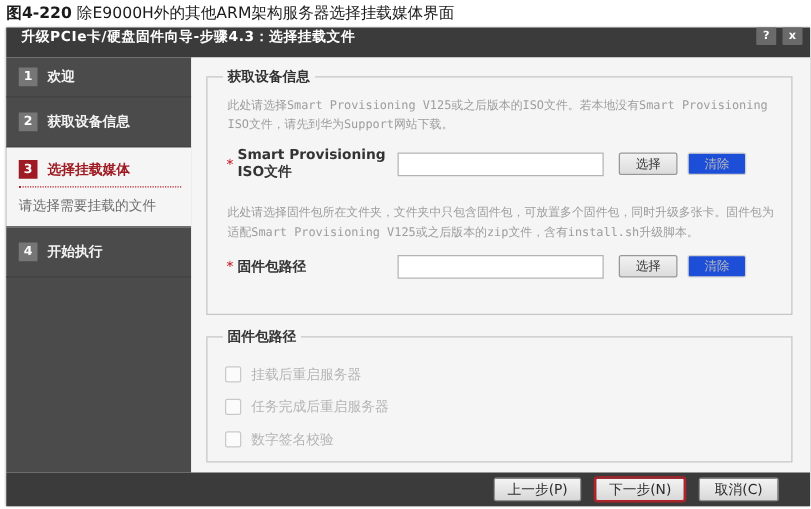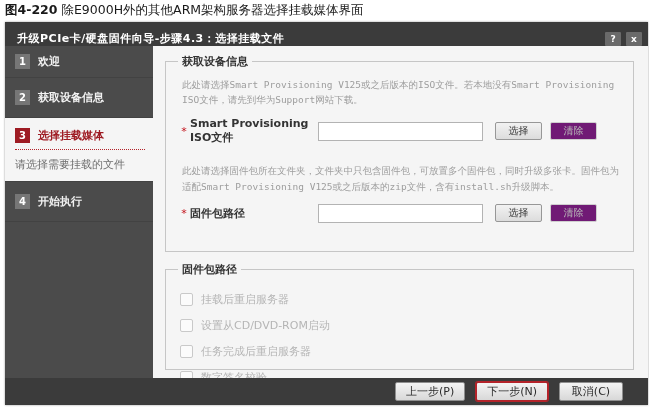--- a/index.html
+++ b/index.html
@@ -9,21 +9,21 @@
   
   .caption { position:absolute; left:5px; top:2px; font-size:12.5px; color:#1a1a1a; }
   .caption b { font-weight:bold; }
 
   
   .dialog { position:absolute; left:5px; top:22px; width:643px; height:383px;
             display:flex; flex-direction:column; background:#f5f5f5;
             box-shadow:0 0 2px rgba(0,0,0,.4); }
 
   .titlebar { height:24px; background:#3b3b3b; color:#ffffff; display:flex;
-              align-items:flex-end; padding:0 6px 0 12px; flex:0 0 auto; }
+              align-items:flex-start; padding:0 6px 0 12px; flex:0 0 auto; }
   .titlebar .title { font-size:11px; font-weight:bold; letter-spacing:.5px; }
   .titlebar-btns { margin-left:auto; display:flex; gap:5px; }
   .tb-btn { width:16px; height:14px; background:#6a6a6a; color:#fff; font-size:9px;
             font-weight:bold; display:flex; align-items:center; justify-content:center;
             border-radius:1px; cursor:pointer; }
 
   .dlg-body { flex:1 1 auto; display:flex; min-height:0; }
 
   
   .sidebar { width:148px; background:#4b4b4b; flex:0 0 auto; display:flex; flex-direction:column; }
@@ -54,21 +54,21 @@
           font-family:"DejaVu Sans Mono","Liberation Mono",monospace; margin:4px 2px 0 6px; }
   .frow { display:flex; align-items:center; margin:10px 0 6px 2px; }
   .req { color:#c3111a; font-size:11px; width:12px; text-align:center; flex:0 0 auto; }
   .flabel { font-size:11px; color:#333; font-weight:bold; width:128px; flex:0 0 auto; }
   .ftext { width:165px; height:19px; border:1px solid #b3b3b3; background:#fff;
            font-size:11px; padding:0 4px; margin-right:12px; }
   .btn { height:18px; min-width:47px; padding:0 8px; font-size:10px; color:#333;
          background:linear-gradient(#f2f2f2,#dcdcdc); border:1px solid #979797;
          border-radius:2px; cursor:pointer; font-family:inherit; }
   .btn + .btn { margin-left:8px; }
-  .btn:disabled, .btn.disabled { color:#b9b9b9; background:#701a75; border-color:#cfcfcf; cursor:default; }
+  .btn:disabled, .btn.disabled { color:#b9b9b9; background:#1d4ed8; border-color:#cfcfcf; cursor:default; }
   .gap18 { margin-top:18px; }
 
   .cbrow { display:flex; align-items:center; gap:8px; margin:11px 0 11px 4px; }
   .cbbox { width:13px; height:13px; border:1px solid #c9c9c9; background:#fbfbfb;
            border-radius:2px; flex:0 0 auto; }
   .cblabel { font-size:11px; color:#b5b5b5; }
 
   
   .footer { height:27px; background:#3b3b3b; flex:0 0 auto; display:flex;
             align-items:center; justify-content:flex-end; gap:11px; padding-right:25px; }
@@ -151,24 +151,20 @@
 
         <fieldset class="fs-options">
           <legend>固件包路径</legend>
 
           <div class="cbrow">
             <span class="cbbox"></span>
             <span class="cblabel">挂载后重启服务器</span>
           </div>
           <div class="cbrow">
             <span class="cbbox"></span>
-            <span class="cblabel">设置从CD/DVD-ROM启动</span>
-          </div>
-          <div class="cbrow">
-            <span class="cbbox"></span>
             <span class="cblabel">任务完成后重启服务器</span>
           </div>
           <div class="cbrow">
             <span class="cbbox"></span>
             <span class="cblabel">数字签名校验</span>
           </div>
         </fieldset>
 
       </div>
     </div>

